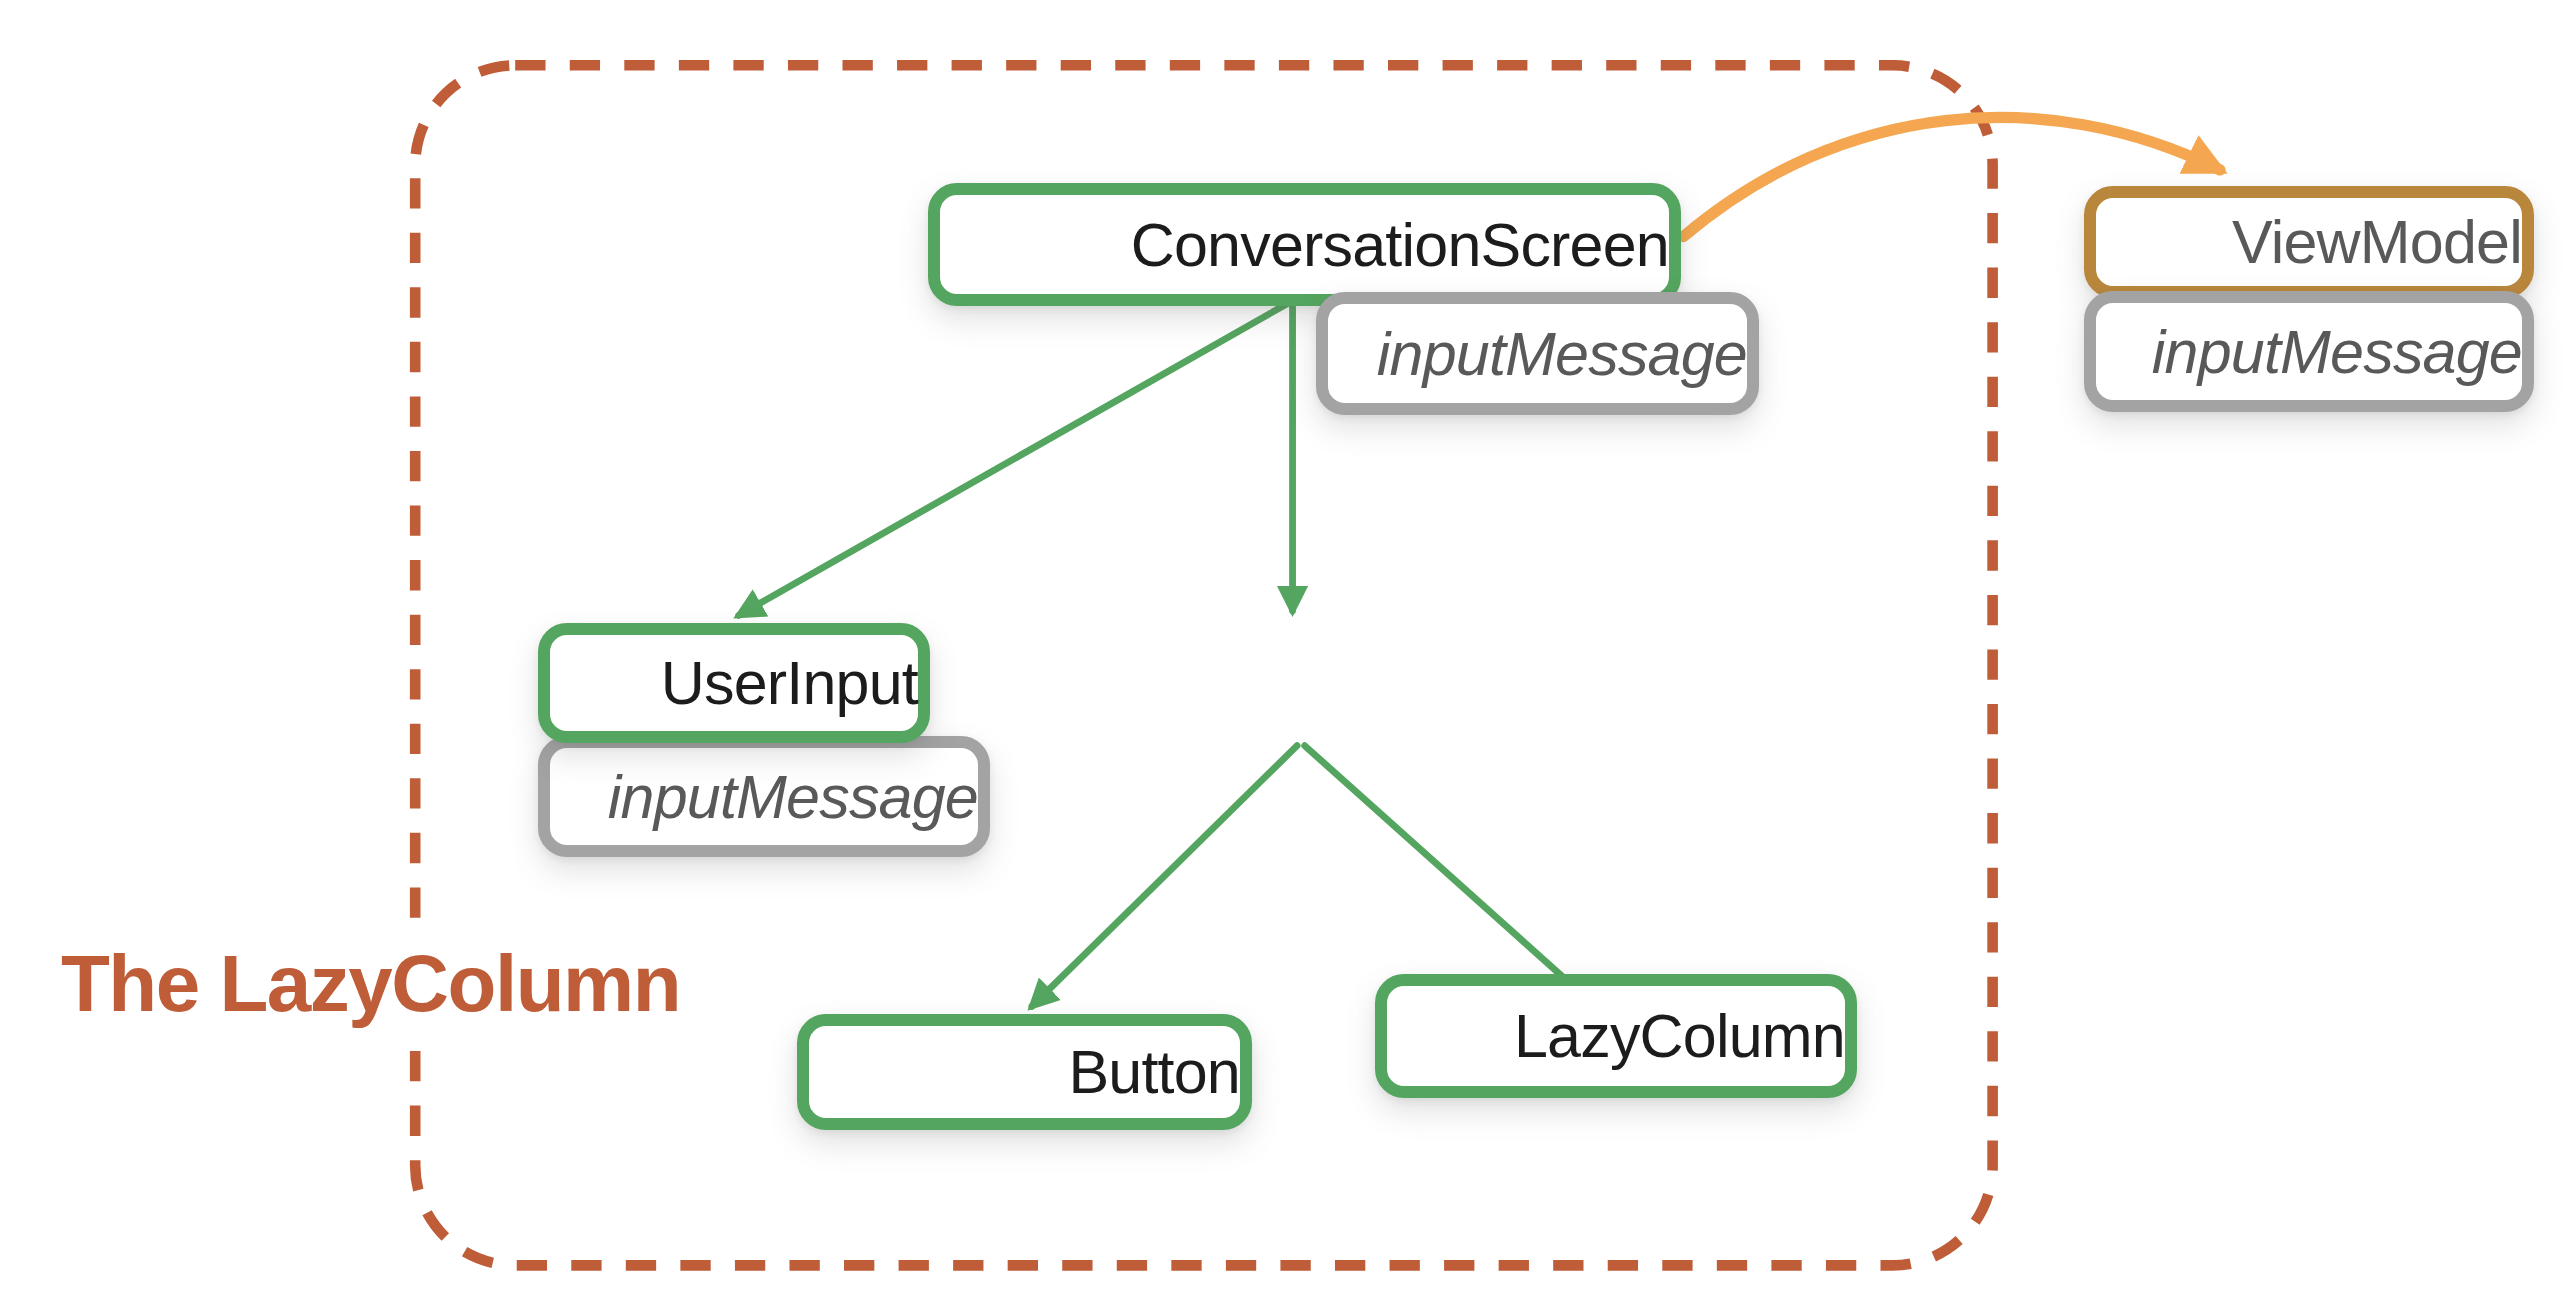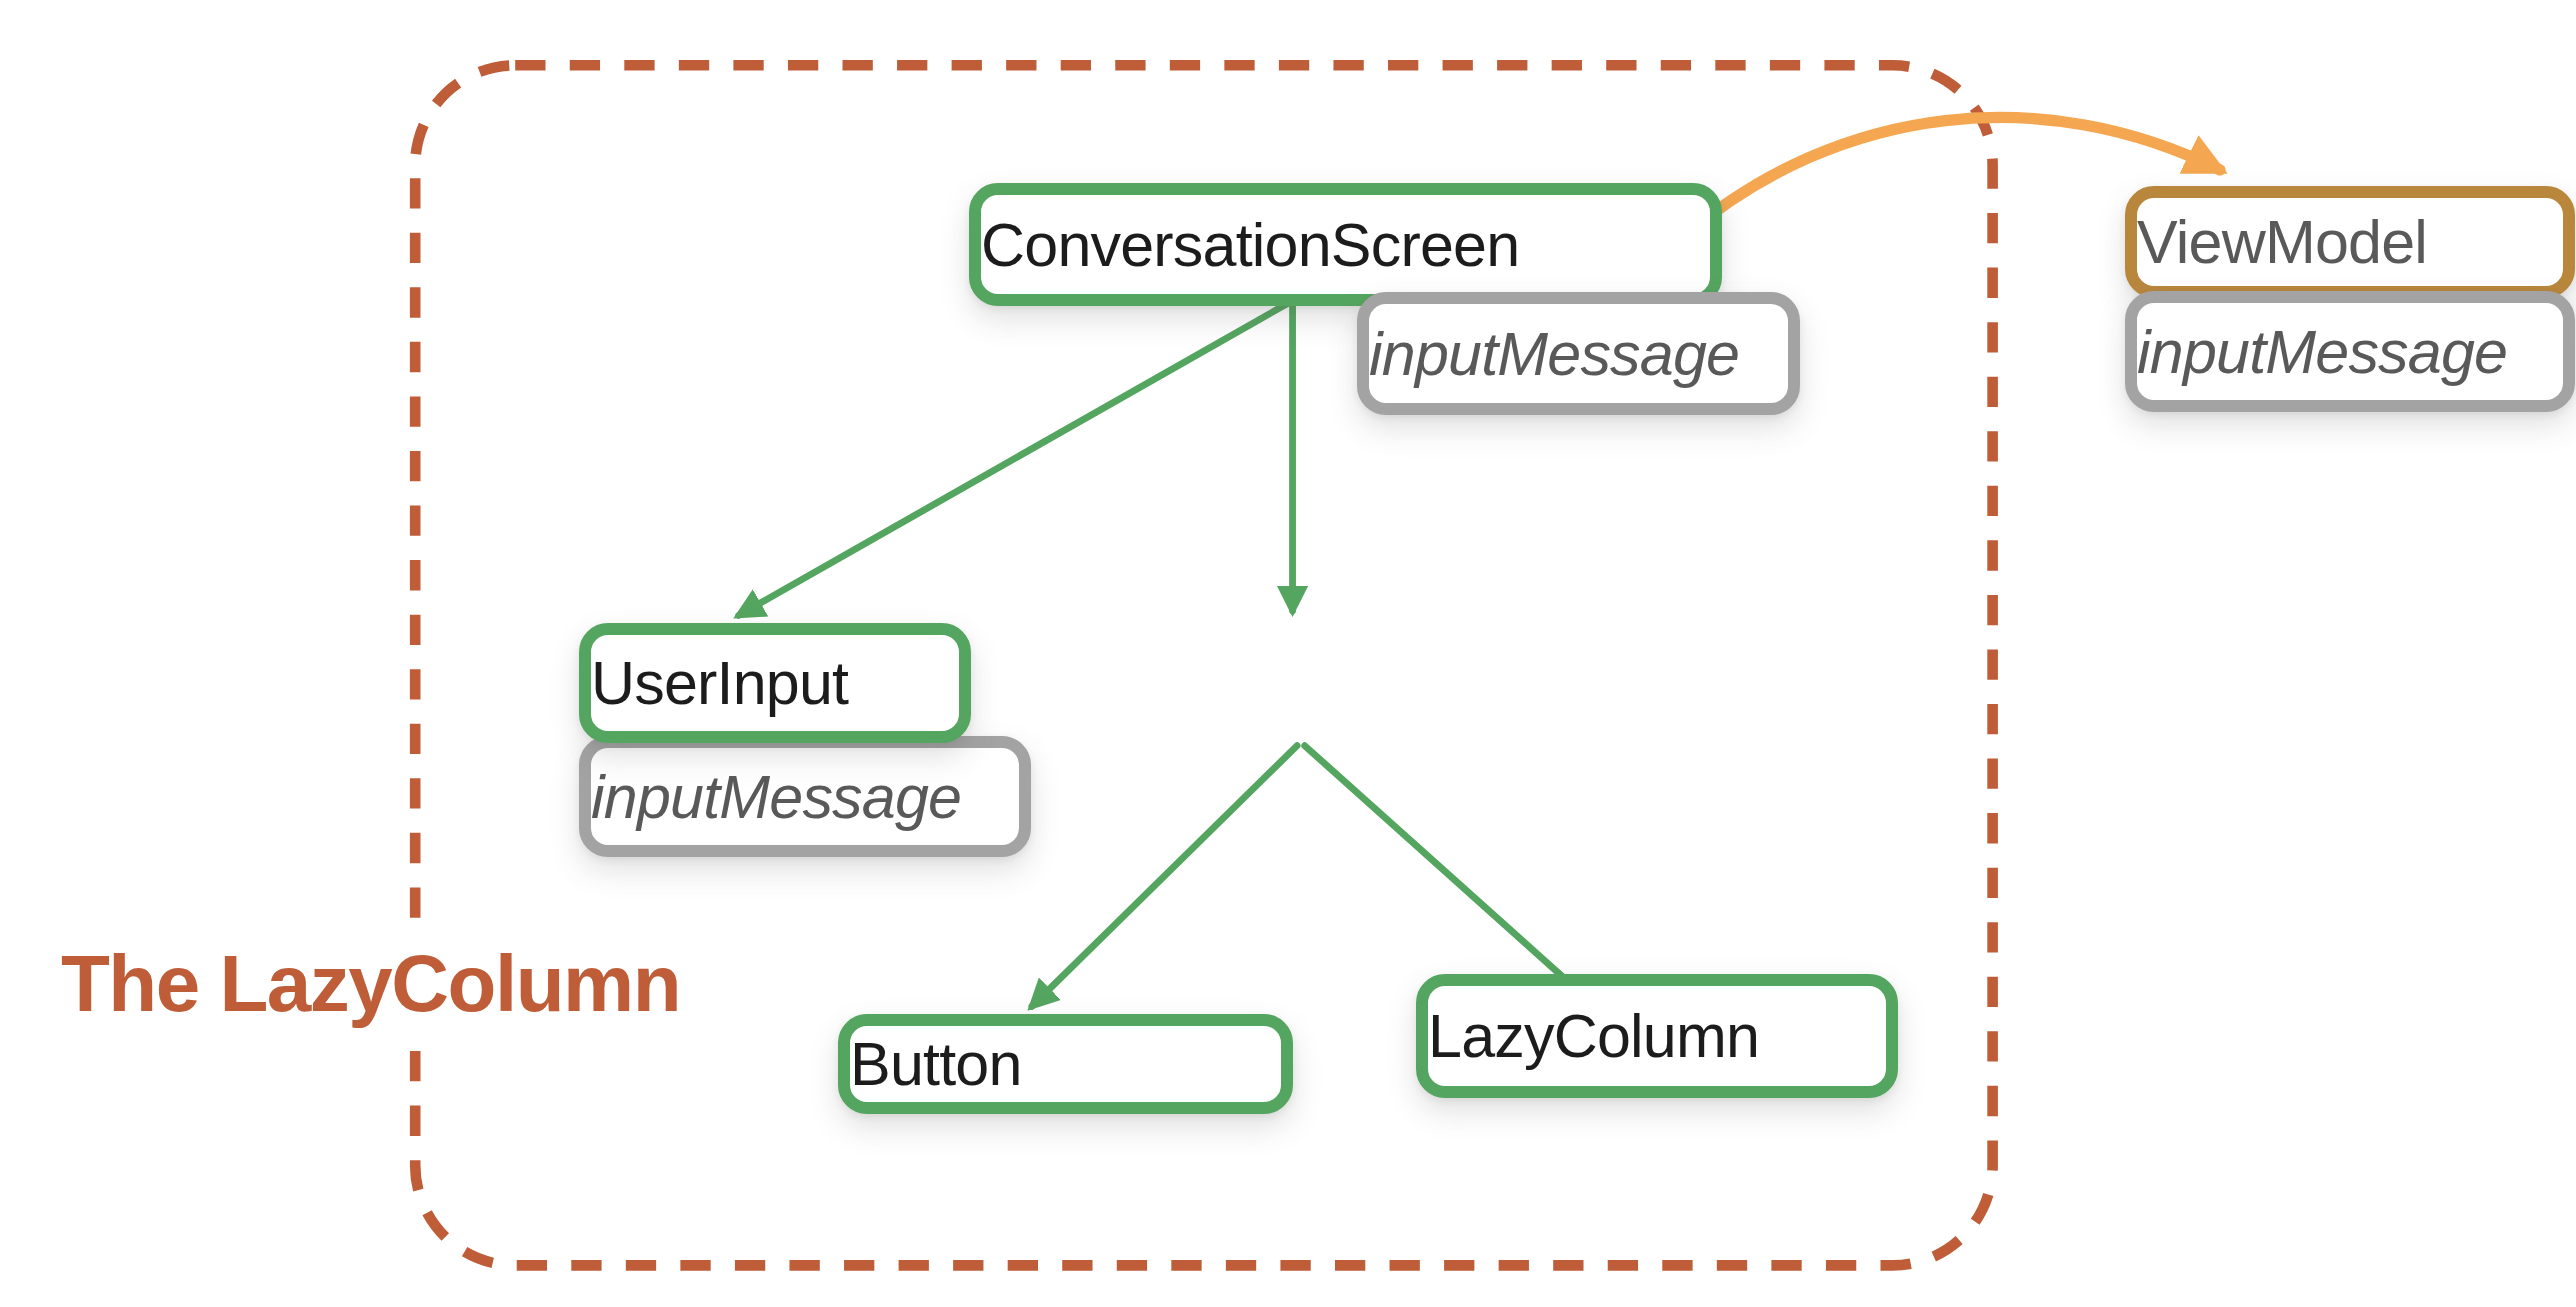--- a/index.html
+++ b/index.html
@@ -23,23 +23,22 @@
     height: 1308px;
     z-index: 1;
   }
   .node {
     position: absolute;
     box-sizing: border-box;
     background: #ffffff;
     border-radius: 29px;
     display: flex;
     align-items: center;
-    justify-content: flex-start;
+    justify-content: flex-end;
     box-shadow: 0 13.6px 30px rgba(90, 90, 90, 0.18), 0 3px 7.6px rgba(90, 90, 90, 0.10);
-    margin-left: 41px;
   }
   .node .lbl {
     white-space: nowrap;
     font-size: 61px;
     letter-spacing: -0.8px;
   }
   .composable {
     border: 12px solid #54A55F;
     z-index: 2;
   }
@@ -107,21 +106,21 @@
 
   <div class="node composable" style="left:538px; top:623px; width:392px; height:120px;">
     <span class="lbl">UserInput</span>
   </div>
 
   <div class="node state state-under" style="left:538px; top:736px; width:452px; height:121px;">
     <span class="lbl">inputMessage</span>
   </div>
 
 
-  <div class="node composable" style="left:797px; top:1014px; width:455px; height:100px;">
+  <div class="node composable" style="left:797px; top:1014px; width:455px; height:116px;">
     <span class="lbl">Button</span>
   </div>
 
   <div class="node composable" style="left:1375px; top:974px; width:482px; height:124px;">
     <span class="lbl">LazyColumn</span>
   </div>
 
   <div class="node external" style="left:2084px; top:186px; width:450px; height:112px;">
     <span class="lbl">ViewModel</span>
   </div>

